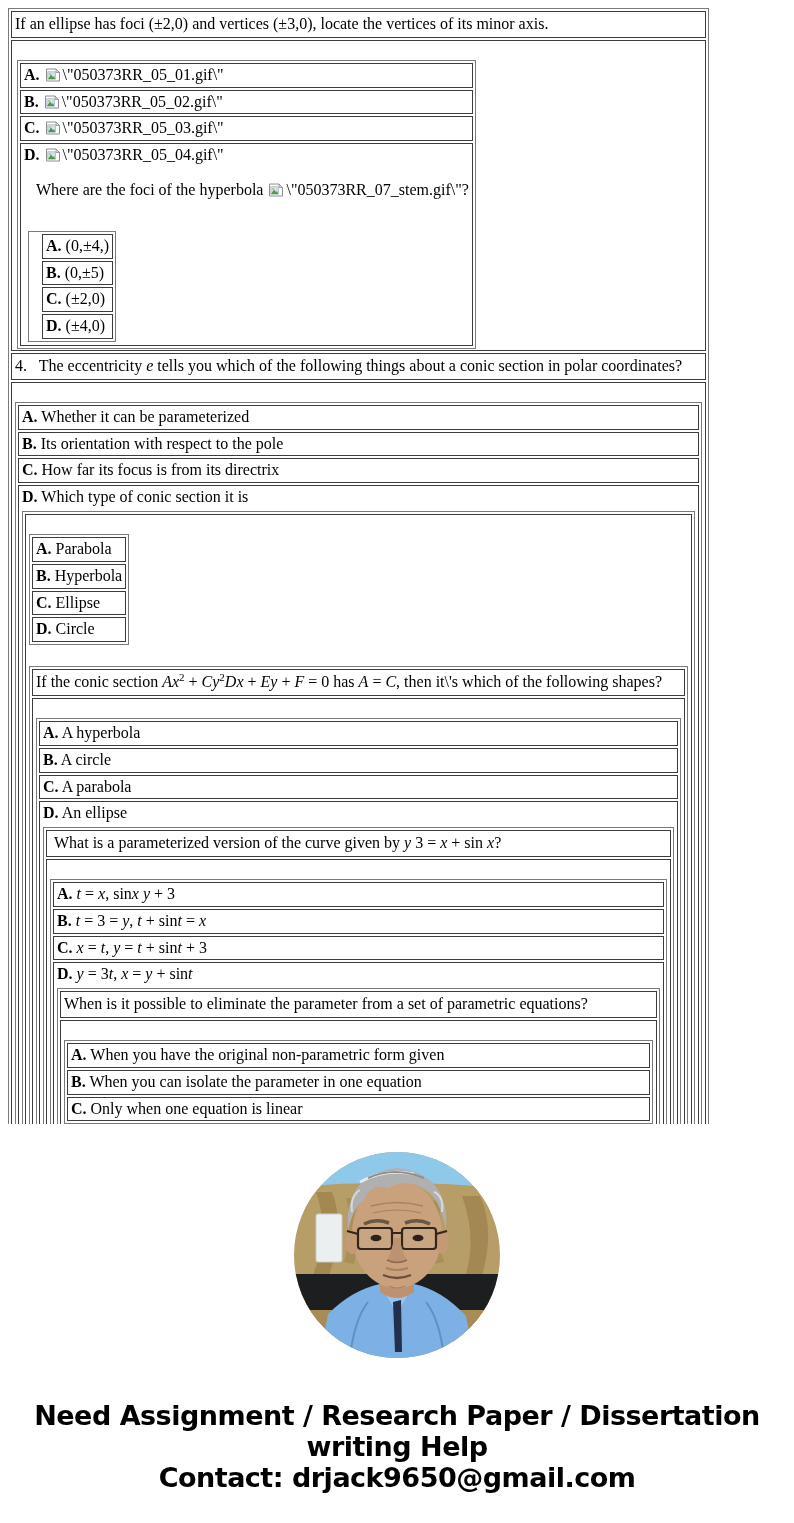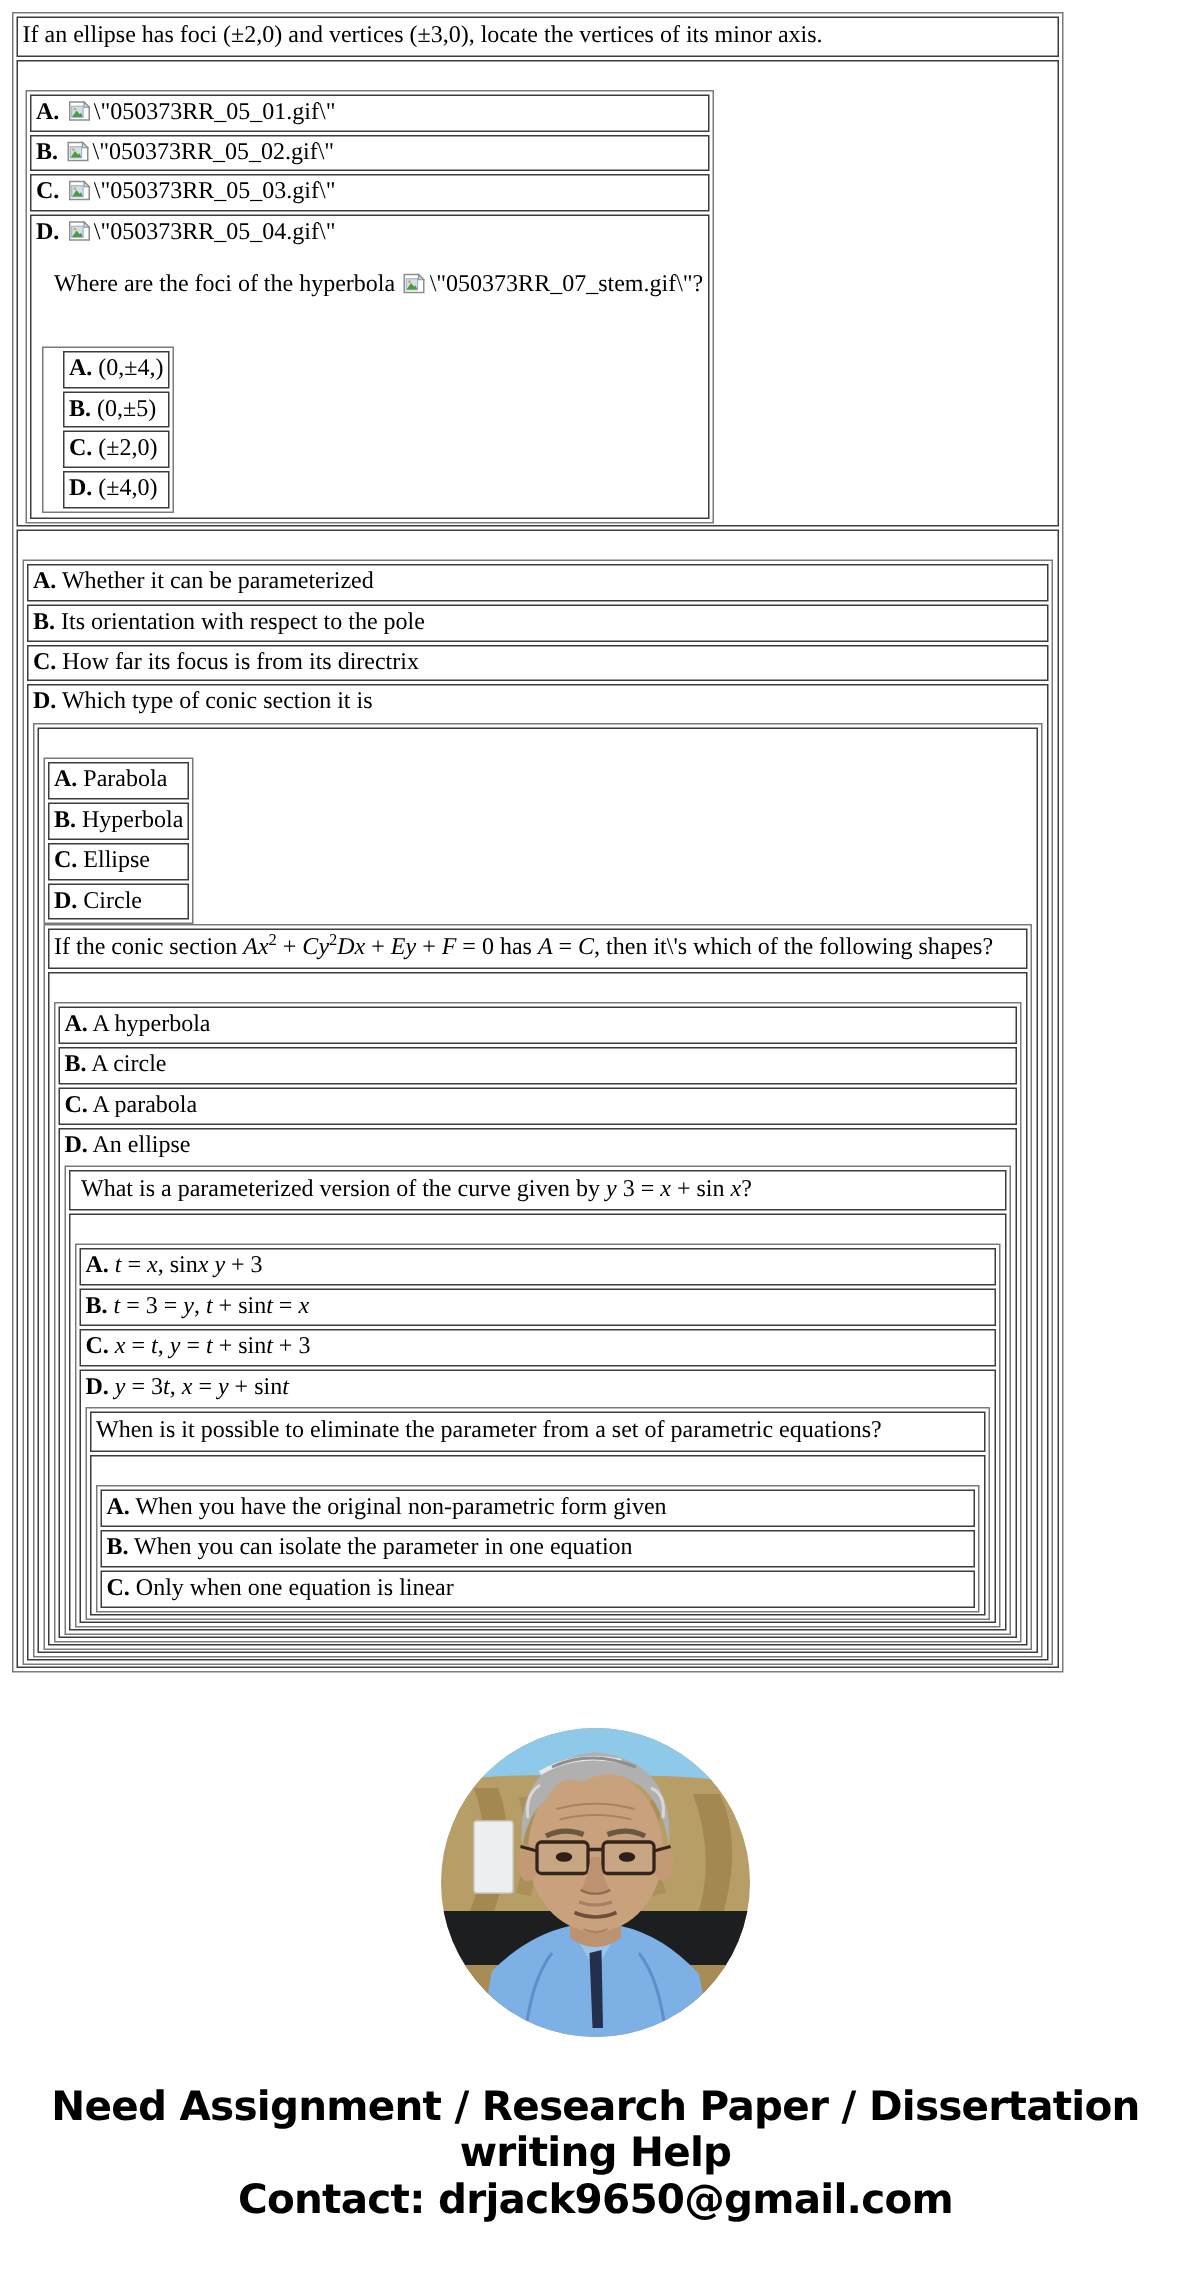--- a/index.html
+++ b/index.html
@@ -9,35 +9,35 @@
     font-size:16px;line-height:1.3;color:#000;
   }
   .clip{height:1124px;overflow:hidden;padding:8px 0 0 8px;box-sizing:border-box;}
   table.q{border-collapse:separate;border-spacing:2px;border:1px solid #7a7a7a;}
   table.q>tbody>tr>td{border:1px solid #3c3c3c;padding:1px 3px;vertical-align:top;}
   table.q>tbody>tr>td.stem{padding:2px 3px 2px 3px;}
   table.page{width:701px;}
   table.w{width:100%;}
   .mt{margin-top:18px;}
   .mt2{margin-top:3px;}
-  .mt4{margin-top:0;}
+  .mt4{margin-top:21px;}
   .ml2{margin-left:2px;}
   td.holder{padding:2px 4px 4px 4px;}
   .sub-stem{margin:14px 0 0 12px;white-space:nowrap;}
   .coords{margin:30px 0 2px 4px;padding-left:11px;}
   .opt-line{white-space:nowrap;}
   sup{font-size:11px;line-height:0;vertical-align:super;}
   i{font-style:italic;}
   b.lbl{font-weight:bold;}
   .img-icon{display:inline-block;margin:0 2px 0 1px;}
   .img-icon svg{vertical-align:-2px;}
   .photo-row{margin-top:28px;text-align:center;}
   .avatar{display:inline-block;width:206px;height:206px;}
   .footer{
-    margin-top:24px;text-align:center;
+    margin-top:36px;text-align:center;
     font-family:"DejaVu Sans",sans-serif;font-weight:bold;
     font-size:27px;line-height:31px;letter-spacing:-0.5px;
   }
 </style>
 </head>
 <body>
 
 <div class="clip">
   <table class="q page">
     <tbody>
@@ -115,20 +115,23 @@
                       <tr>
                           <td><span class="opt-line"><b class="lbl">D.</b> <span>(±4,0)</span></span></td>
                         </tr>
                     </tbody>
                   </table>
                 </td>
               </tr>
             </tbody>
           </table>
         </td>
+      </tr>
+      <tr>
+        <td class="stem"><span>4.&nbsp;&nbsp; The eccentricity <i>e</i> tells you which of the following things about a conic section in polar coordinates?</span></td>
       </tr>
       <tr>
         <td class="holder">
           <table class="q w mt">
             <tbody>
               <tr>
                   <td><b class="lbl">A.</b> <span>Whether it can be parameterized</span></td>
                 </tr>
               <tr>
                   <td><b class="lbl">B.</b> <span>Its orientation with respect to the pole</span></td>

